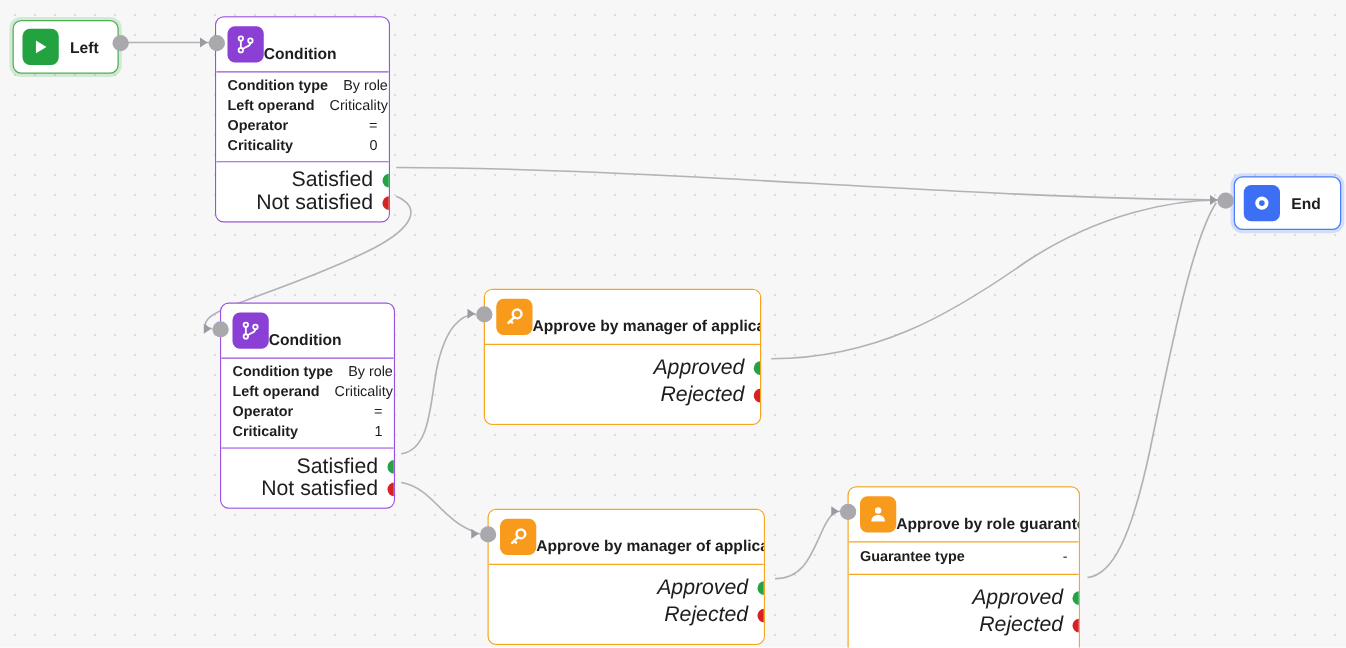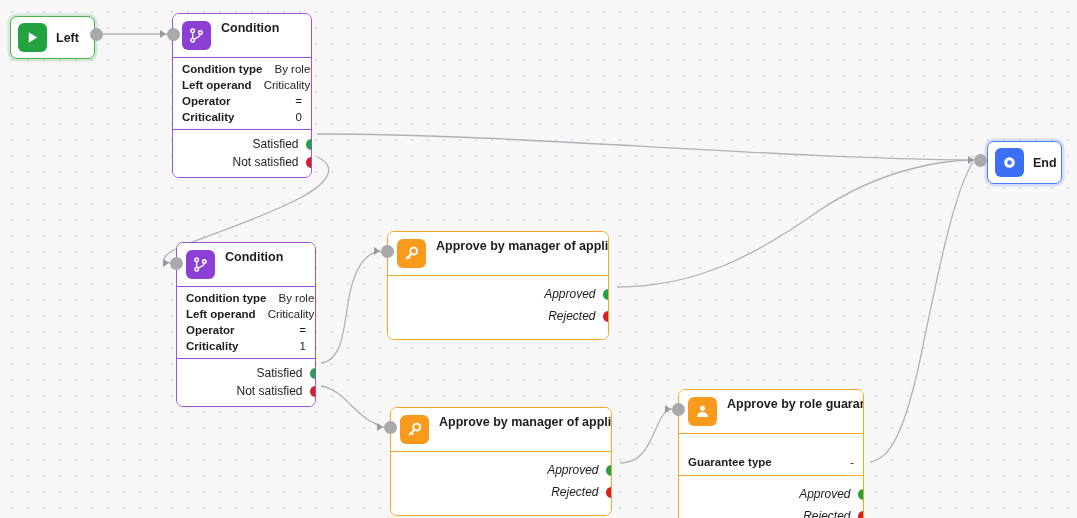--- a/index.html
+++ b/index.html
@@ -44,22 +44,21 @@
   .node-end   { border: 1.6px solid #4a7dfc; box-shadow: 0 0 0 2.5px rgba(74,125,252,.20); }
   .node-simple .nlabel { font-size: 12.5px; font-weight: 700; color: #1d1d1f; }
 
   
   .node-card { border-radius: 7px; overflow: hidden; }
   .node-cond { border: 1.5px solid #9b51e0; }
   .node-appr { border: 1.5px solid #f5a623; }
 
   .card-head {
     display: flex;
-    align-items: flex-start;
-    gap: 10px;
+    align-items: flex-end;
     padding: 7px 10px 7px 9px;
     background: #fff;
   }
   .card-head .nlabel { font-size: 12.5px; font-weight: 700; color: #1d1d1f; white-space: nowrap; }
 
   .card-props { background: #fff; padding: 3px 9px 4px 9px; }
   .node-cond .card-props { border-top: 1.5px solid #9b51e0; border-bottom: 1.5px solid #9b51e0; }
   .node-appr .card-props { border-top: 1.5px solid #f5a623; border-bottom: 1.5px solid #f5a623; }
   .prop-row {
     display: flex;
@@ -72,21 +71,21 @@
   .prop-key { font-weight: 700; color: #1d1d1f; white-space: nowrap; text-align: center; }
   .prop-val { color: #1d1d1f; white-space: nowrap; }
 
   .card-outs { background: #fff; padding: 5px 9px 6px 0; }
   .node-appr .card-outs { border-top: 1.5px solid #f5a623; font-style: italic; }
   .out-row {
     display: flex;
     align-items: center;
     justify-content: flex-end;
     line-height: 18px;
-    font-size: 12px;
+    font-size: 17px;
     color: #1d1d1f;
     white-space: nowrap;
   }
   .node-appr .card-outs.no-props { border-top: none; }
 
   
   .port {
     display: inline-block;
     width: 11px; height: 11px;
     border-radius: 50%;
@@ -306,41 +305,41 @@
   <div class="node node-card node-appr" style="left:678px; top:389px; width:186px;">
     <div class="card-head">
       <span class="ico ico-orange">
         <svg width="17" height="17" viewBox="0 0 20 20">
           <circle cx="10" cy="6.3" r="3.0" fill="#fff"></circle>
           <path d="M3.6 16.6 C3.6 12.6 6.5 10.6 10 10.6 C13.5 10.6 16.4 12.6 16.4 16.6 Z" fill="#fff"></path>
         </svg>
       </span>
       <span class="nlabel">Approve by role guarantor</span>
     </div>
-    <div class="card-props" style="padding-top:20px; padding-bottom:5px;">
+    <div class="card-props" style="padding-top:4px; padding-bottom:5px;">
       <div class="prop-row">
         <span class="prop-key">Guarantee type</span>
         <span class="prop-val">-</span>
       </div>
     </div>
     <div class="card-outs no-props" style="padding-top:9px; padding-bottom:14px;">
       <div class="out-row">
         <span>Approved</span>
         <span class="port port-ok"></span>
       </div>
       <div class="out-row" style="margin-top:4px;">
         <span>Rejected</span>
         <span class="port port-no"></span>
       </div>
     </div>
   </div>
 
   <div class="arrow-in" style="left:968px; top:156px;"></div>
   <div class="port-in" style="left:974px; top:154px;"></div>
-  <div class="node node-simple node-end" style="left:987px; top:141px; width:75px;">
+  <div class="node node-simple node-end" style="left:987px; top:141px; width:86px;">
     <span class="ico ico-blue">
       <svg width="17" height="17" viewBox="0 0 20 20">
         <circle cx="10" cy="10" r="6.2" fill="#fff"></circle>
         <circle cx="10" cy="10" r="2.6" fill="#3d6ff5"></circle>
       </svg>
     </span>
     <span class="nlabel">End</span>
   </div>
 
 </div>

